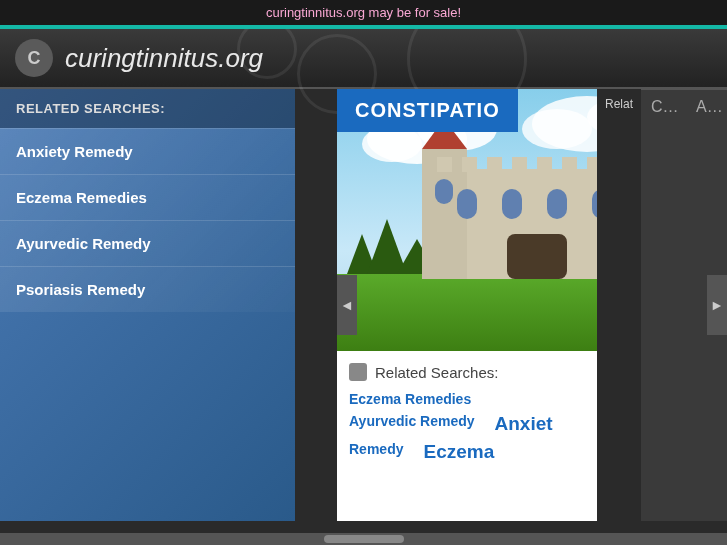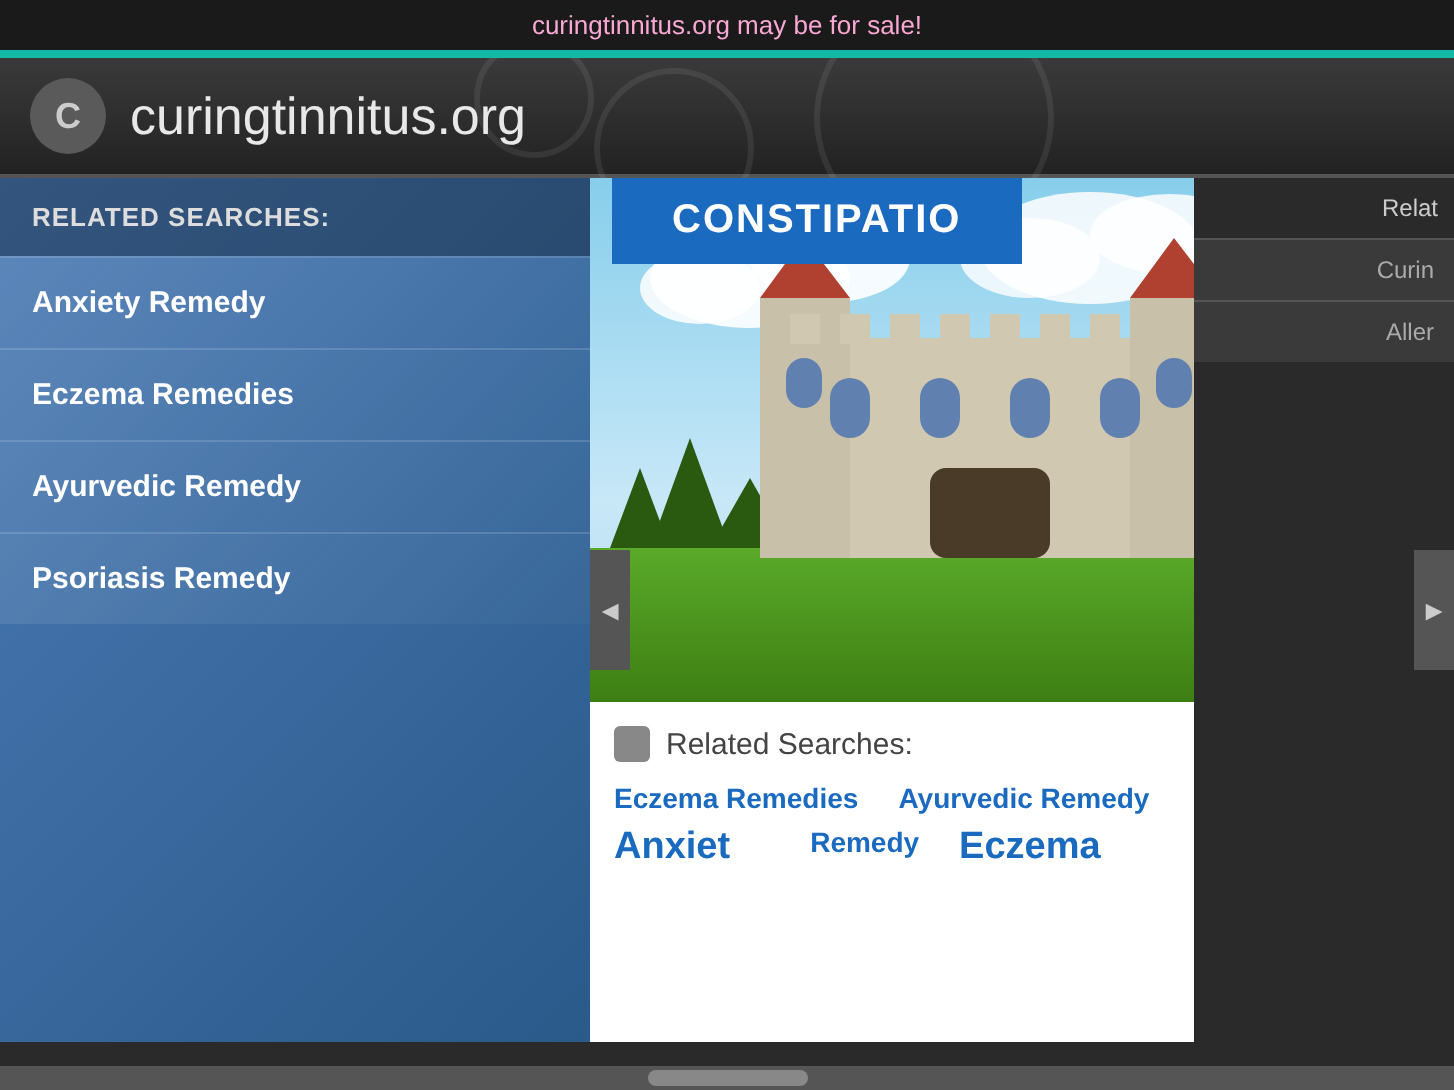--- a/index.html
+++ b/index.html
@@ -49,20 +49,21 @@
       font-size: 18px;
       font-weight: bold;
       flex-shrink: 0;
     }
 
     #site-title {
       color: #e8e8e8;
       font-size: 26px;
       font-weight: normal;
       flex: 1;
+      font-style: italic;
     }
 
     #search-button {
       background: #666;
       color: #ccc;
       border: 1px solid #888;
       padding: 6px 14px;
       font-size: 13px;
       cursor: pointer;
       letter-spacing: 1px;
@@ -73,20 +74,21 @@
       position: absolute;
       border-radius: 50%;
       border: 3px solid rgba(255,255,255,0.08);
     }
 
     
     #main-content {
       display: flex;
       height: calc(545px - 85px - 28px);
       position: relative;
+      gap: 42px;
     }
 
     
     #left-sidebar {
       width: 295px;
       background: linear-gradient(135deg, #4a7ab5 0%, #2a5a8a 100%);
       flex-shrink: 0;
       overflow: hidden;
     }
 
@@ -127,52 +129,52 @@
       width: 100%;
       height: 270px;
       background: linear-gradient(180deg, #87ceeb 0%, #b0d9f0 30%, #6aaa3a 70%, #4a8a20 100%);
       overflow: hidden;
     }
 
     
     #constipation-label {
       position: absolute;
       top: 0;
-      left: 11px;
+      left: 0;
       background: #1a6abf;
       color: #fff;
       font-size: 20px;
       font-weight: bold;
-      padding: 10px 30px;
+      padding: 10px 18px;
       letter-spacing: 1px;
     }
 
     
     #right-panel {
       position: absolute;
       right: 0;
       top: 0;
       width: 130px;
       background: #2a2a2a;
       height: 100%;
       display: flex;
-      flex-direction: column;
+      flex-direction: row;
     }
 
     #right-panel-header {
       color: #ccc;
       font-size: 12px;
       padding: 8px;
       text-align: right;
     }
 
     .right-panel-item {
       background: #3a3a3a;
       color: #aaa;
-      font-size: 12px;
+      font-size: 16px;
       padding: 8px 10px;
       border-top: 1px solid #555;
       cursor: pointer;
       overflow: hidden;
       text-overflow: ellipsis;
       white-space: nowrap;
       text-align: right;
     }
 
     

